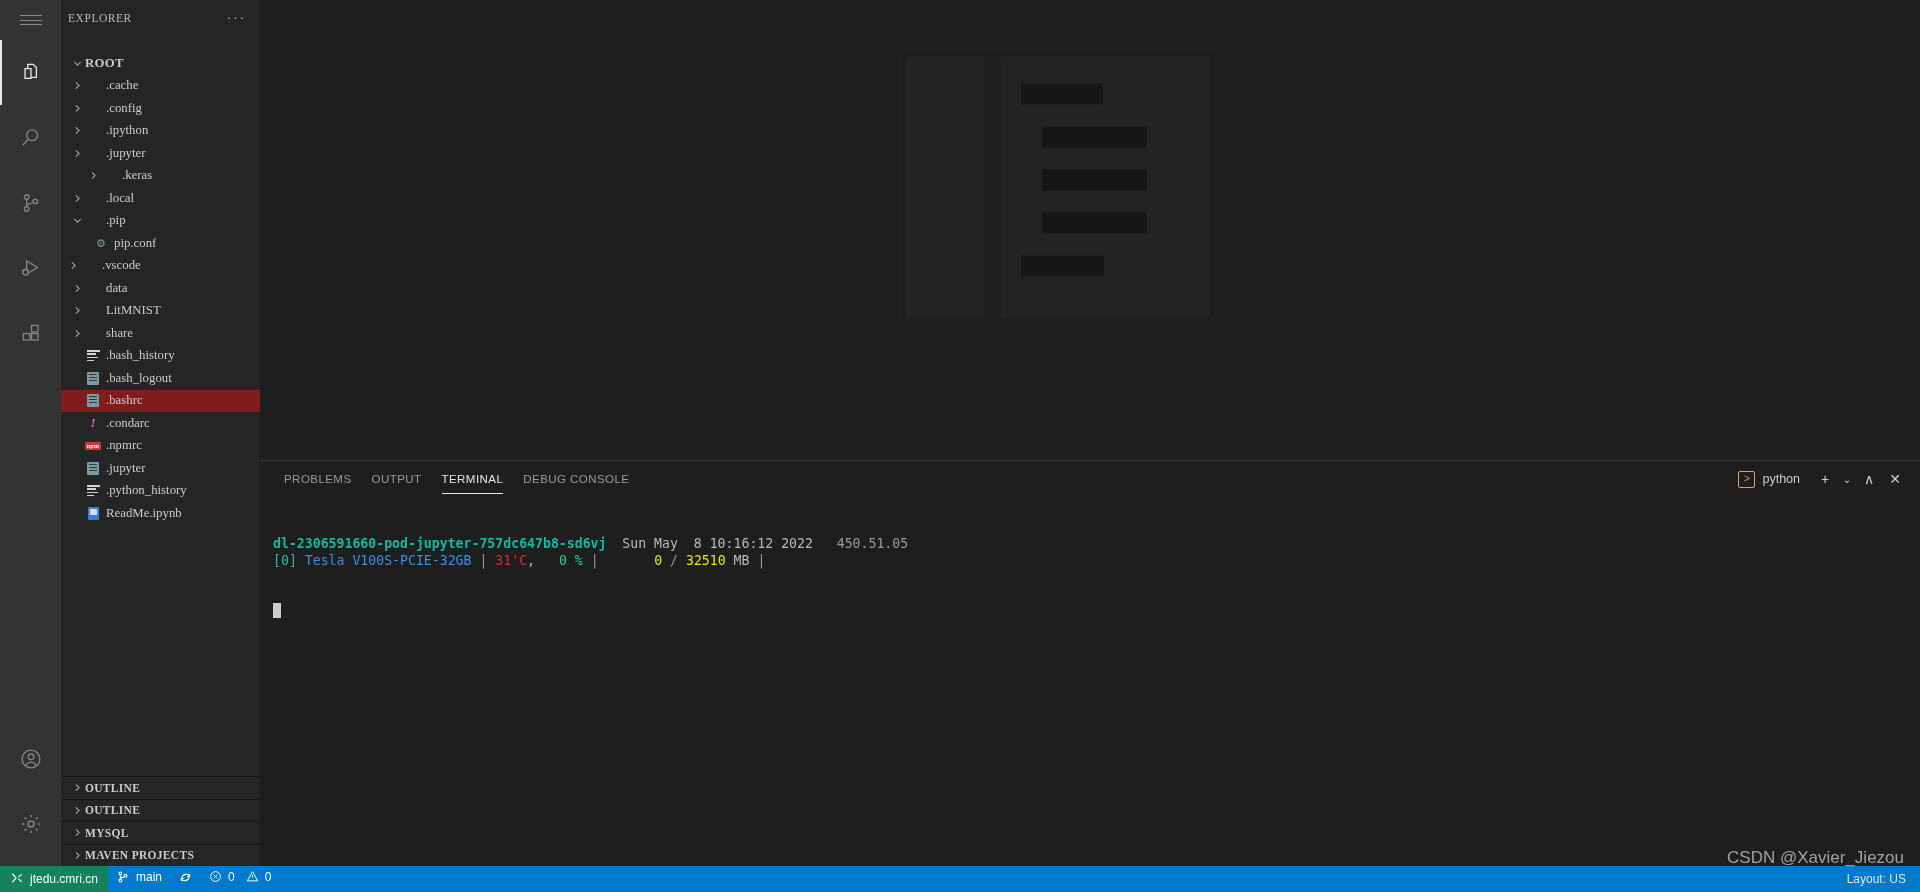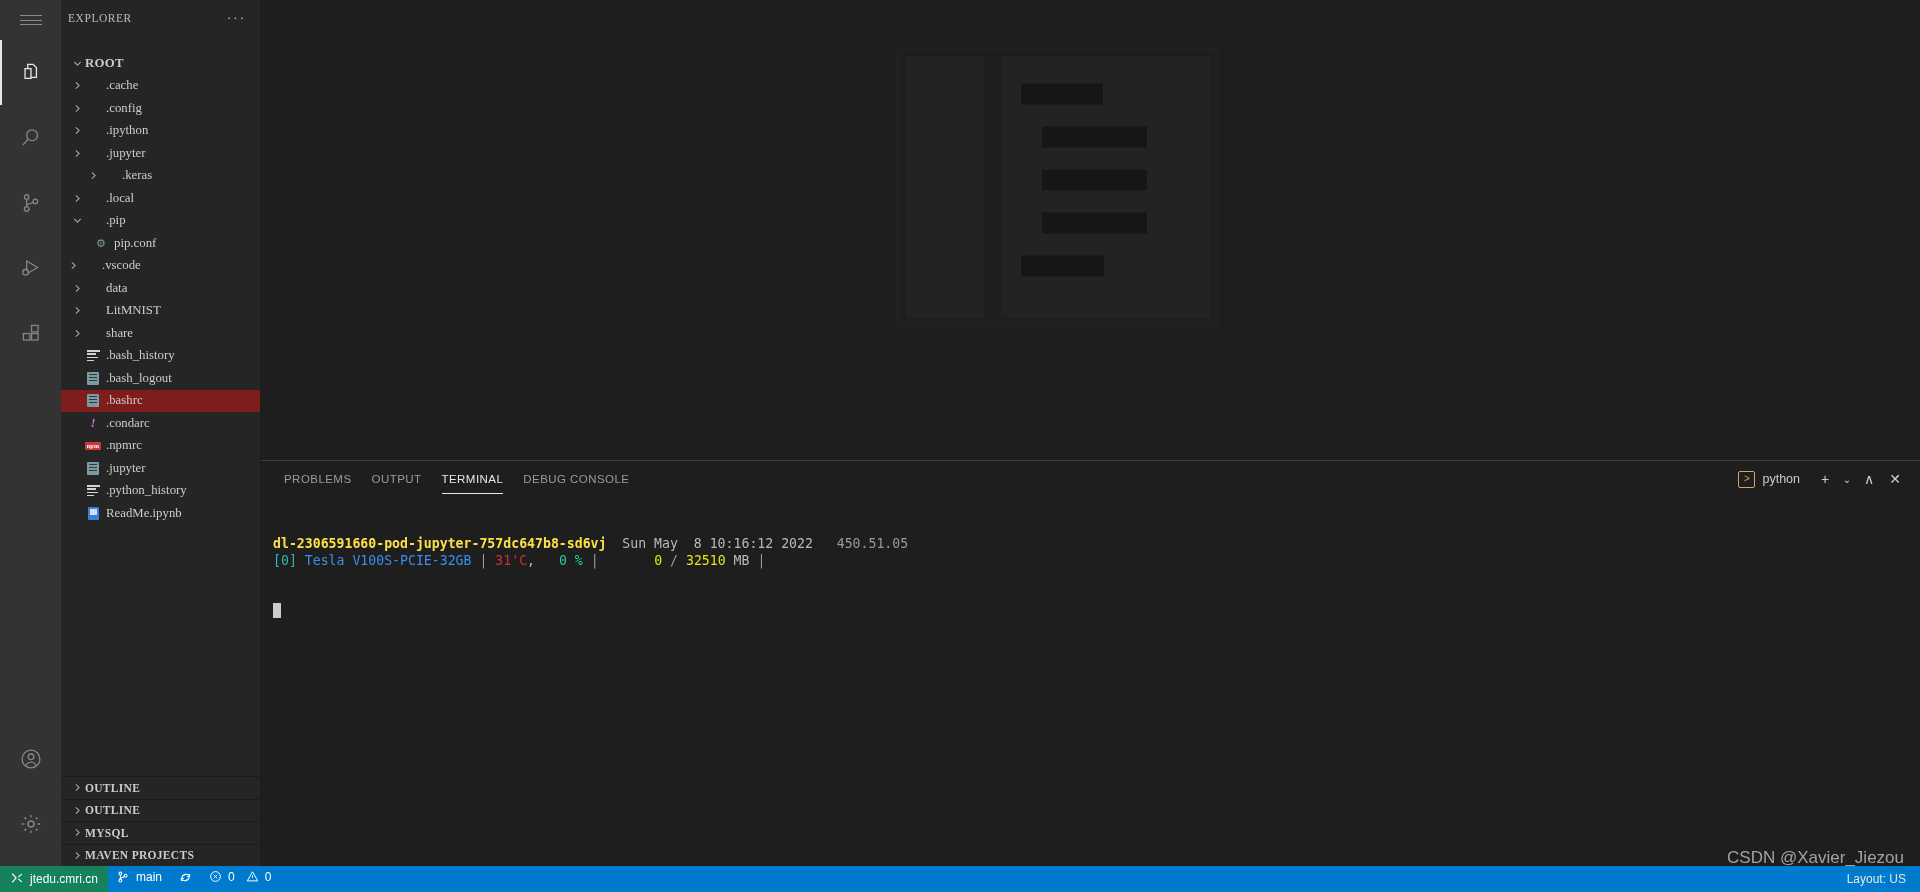--- a/index.html
+++ b/index.html
@@ -302,21 +302,21 @@
   .terminal {
     flex: 1 1 auto;
     padding: 6px 0 0 12px;
     font-family: "DejaVu Sans Mono", "Liberation Mono", monospace;
     font-size: 13.2px;
     line-height: 16.6px;
     color: #cccccc;
     white-space: pre;
     overflow: hidden;
   }
-  .t-host { color: #fde047; font-weight: bold; margin-top: 39px; }
+  .t-host { color: #14b8a6; font-weight: bold; margin-top: 39px; }
   .t-gray { color: #b9b9b9; }
   .t-dim  { color: #9a9a9a; }
   .t-cyan { color: #29b8b8; }
   .t-blue { color: #3b8eea; }
   .t-red  { color: #cd3131; }
   .t-green{ color: #23d18b; }
   .t-yellow{ color: #e5e510; }
   .t-sep  { color: #9a9a9a; }
   .cursor {
     display: inline-block;

